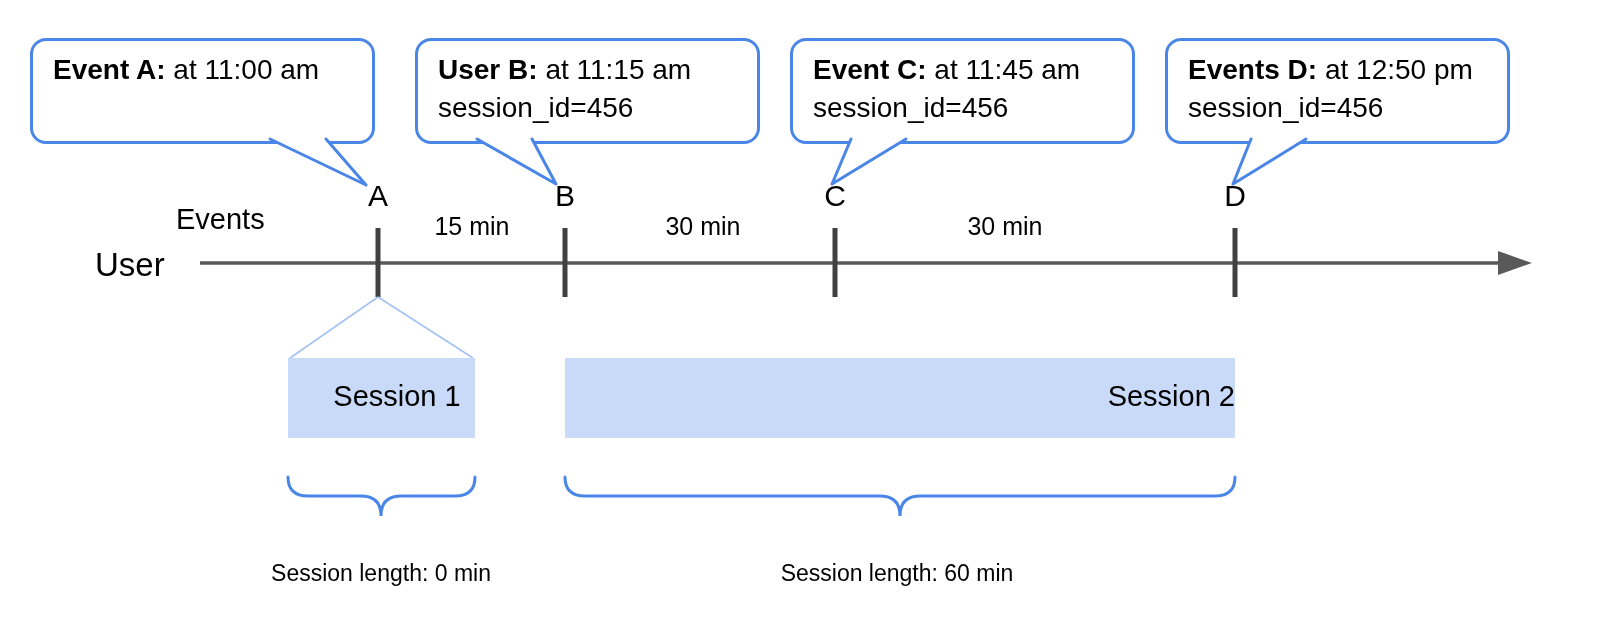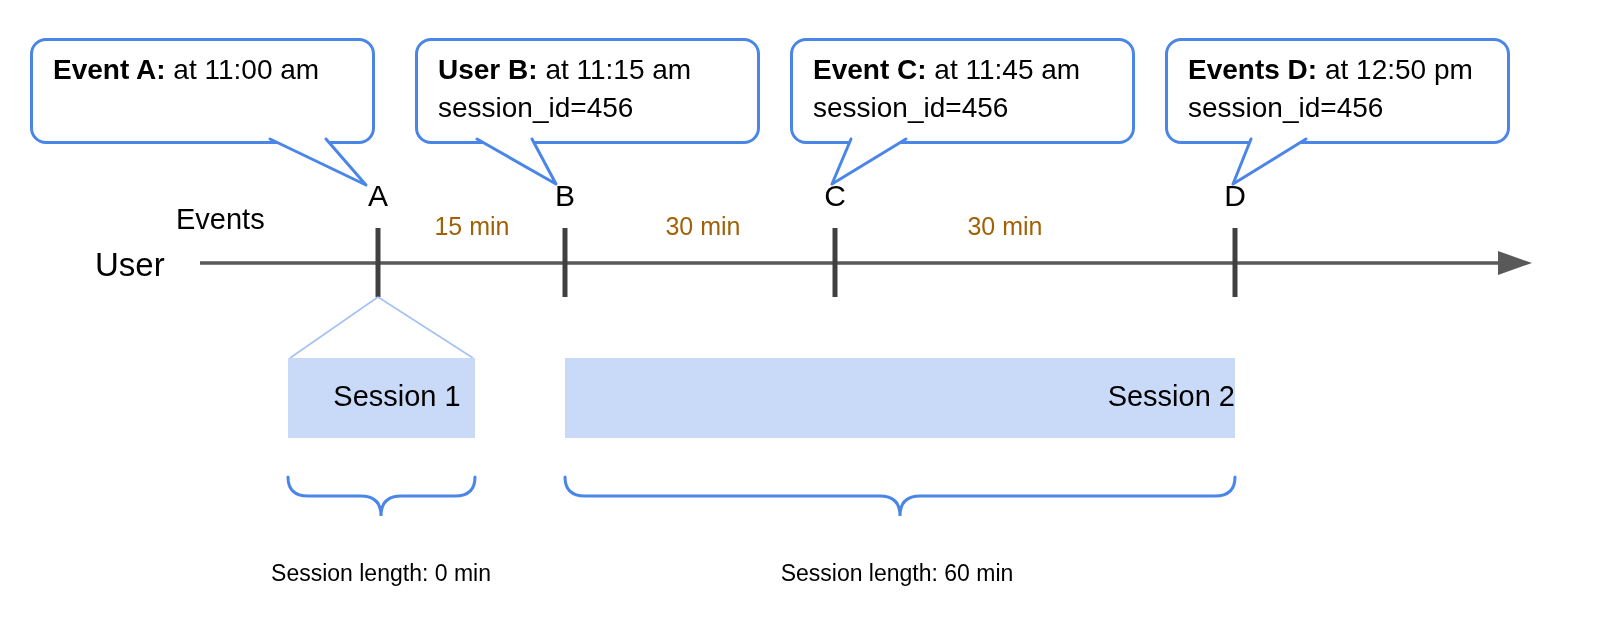--- a/index.html
+++ b/index.html
@@ -26,21 +26,21 @@
     line-height:38px;
     white-space:nowrap;
   }
   .bubble .b{font-weight:700;}
   #tails{z-index:2;position:absolute;left:0;top:0;}
   .txt{position:absolute;white-space:nowrap;}
   .center{text-align:center;}
   .events-label{left:176px;top:181px;font-size:29px;margin-top:22px;}
   .user-label{left:95px;top:246px;font-size:33px;}
   .marker{top:179px;width:60px;font-size:30px;}
-  .interval{top:212px;width:140px;font-size:25px;color:#a16207;}
+  .interval{top:212px;width:140px;font-size:25px;color:#000000;}
   .session-label{top:380px;font-size:29px;}
   .length-label{top:560px;width:420px;font-size:23px;}
 </style>
 </head>
 <body>
 
 <div class="stage">
 
   <svg class="layer" width="1614" height="642" viewBox="0 0 1614 642">
 

